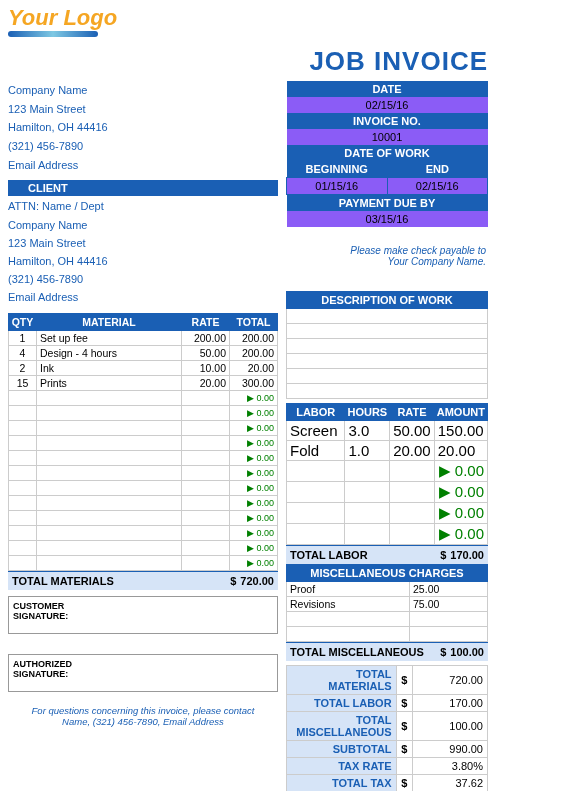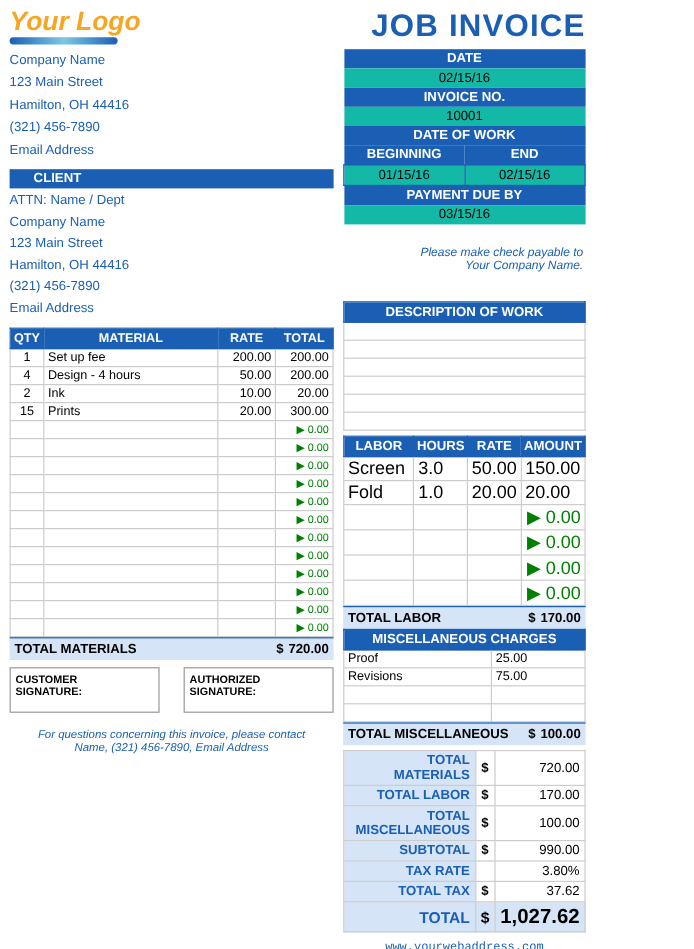--- a/index.html
+++ b/index.html
@@ -44,20 +44,21 @@
       margin-top: 1px;
     }
     .title-area {
       text-align: right;
     }
     .invoice-title {
       font-size: 26px;
       font-weight: bold;
       color: #1a5fb4;
       letter-spacing: 1px;
+      margin-top: 40px;
     }
     
     .info-left {
       color: #1a5fb4;
       font-size: 11px;
       line-height: 1.7;
     }
     
     .main-cols {
       display: flex;
@@ -74,21 +75,21 @@
     
     .blue-header {
       background: #1a5fb4;
       color: #fff;
       font-weight: bold;
       text-align: center;
       padding: 2px 4px;
       font-size: 11px;
     }
     .light-blue-row {
-      background: #14b8a6;
+      background: #8b5cf6;
       text-align: center;
       padding: 2px 4px;
       font-size: 11px;
     }
     
     .client-header {
       background: #1a5fb4;
       color: #fff;
       font-weight: bold;
       padding: 2px 20px;
@@ -228,20 +229,21 @@
     .summary-table .total-final {
       font-weight: bold;
       font-size: 13px;
       color: #000;
     }
     
     .sig-area {
       margin-top: 6px;
       display: flex;
       gap: 20px;
+      flex-direction: column;
     }
     .sig-box {
       flex: 1;
       border: 1px solid #999;
       padding: 4px;
       min-height: 38px;
       font-size: 9px;
       color: #555;
     }
     .sig-label {

